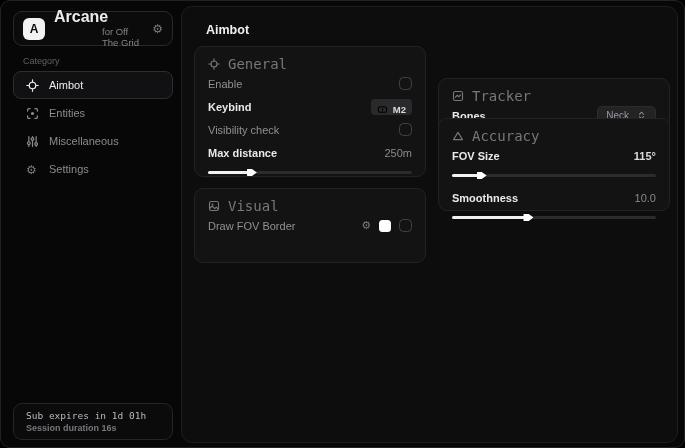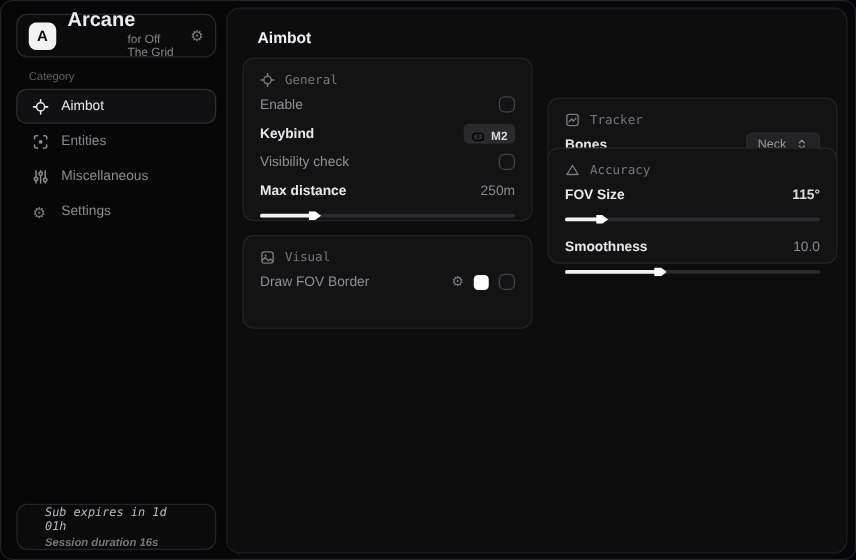--- a/index.html
+++ b/index.html
@@ -22,39 +22,39 @@
     cursor:pointer; }
   .category { position:absolute; left:22px; top:55px; color:#626267; font-size:9px; }
   .nav { position:absolute; left:12px; top:70px; width:160px; }
   .nav-item { height:28px; display:flex; align-items:center; gap:10px; padding:0 12px;
     border-radius:8px; color:#8b8b90; font-size:11px; cursor:pointer; border:1px solid transparent; }
   .nav-item.active { border-color:#2e2e32; background:#111113; color:#ececee; }
   .nav-item .ico { width:13px; height:13px; display:flex; }
   .nav-item .ico svg { width:13px; height:13px; }
   .foot-card { position:absolute; left:12px; top:402px; width:160px; height:37px;
     border:1px solid #252528; border-radius:9px; background:#0b0b0c;
-    display:flex; flex-direction:column; justify-content:center; padding:0 22px; gap:2px;font-style:italic; }
+    display:flex; flex-direction:column; justify-content:center; padding:0 12px; gap:2px; }
   .foot-line1 { font-family:"DejaVu Sans Mono", monospace; font-size:9.5px; color:#b9b9bd; }
   .foot-line2 { font-size:9px; color:#77777c; font-weight:bold; }
 
   
   .panel { position:absolute; left:180px; top:5px; width:497px; height:437px;
     background:#0d0d0e; border:1px solid #1e1e21; border-radius:11px; }
   .page-title { position:absolute; left:24px; top:16px; color:#f0f0f2; font-size:12.5px;
     font-weight:bold; }
 
   .card { position:absolute; background:#131314; border:1px solid #232325; border-radius:9px;
     padding:10px 13px; }
   .card-general  { left:12px;  top:39px;  width:232px; height:131px; }
   .card-visual   { left:12px;  top:181px; width:232px; height:75px;  }
   .card-tracker  { left:256px; top:39px;  width:232px; height:60px;margin-top:32px;  }
   .card-accuracy { left:256px; top:111px; width:232px; height:93px;  }
 
   .card-head { display:flex; align-items:center; gap:8px; color:#77777c;
-    font-family:"DejaVu Sans Mono", monospace; font-size:10px; height:14px; }
+    font-family:"DejaVu Sans Mono", monospace; font-size:14px; height:14px; }
   .card-head .ico, .card-head .ico svg { width:12px; height:12px; display:flex; }
 
   .row { display:flex; align-items:center; justify-content:space-between; height:21px;
     margin-top:2px; }
   .row-label { font-size:11px; color:#909095; }
   .row-label.bright { color:#e9e9eb; font-weight:bold; }
   .row-value { font-size:11px; color:#8a8a8f; }
   .row-value.bright { color:#dcdcde; font-weight:bold; }
   .row-controls { display:flex; align-items:center; gap:8px; }
 

